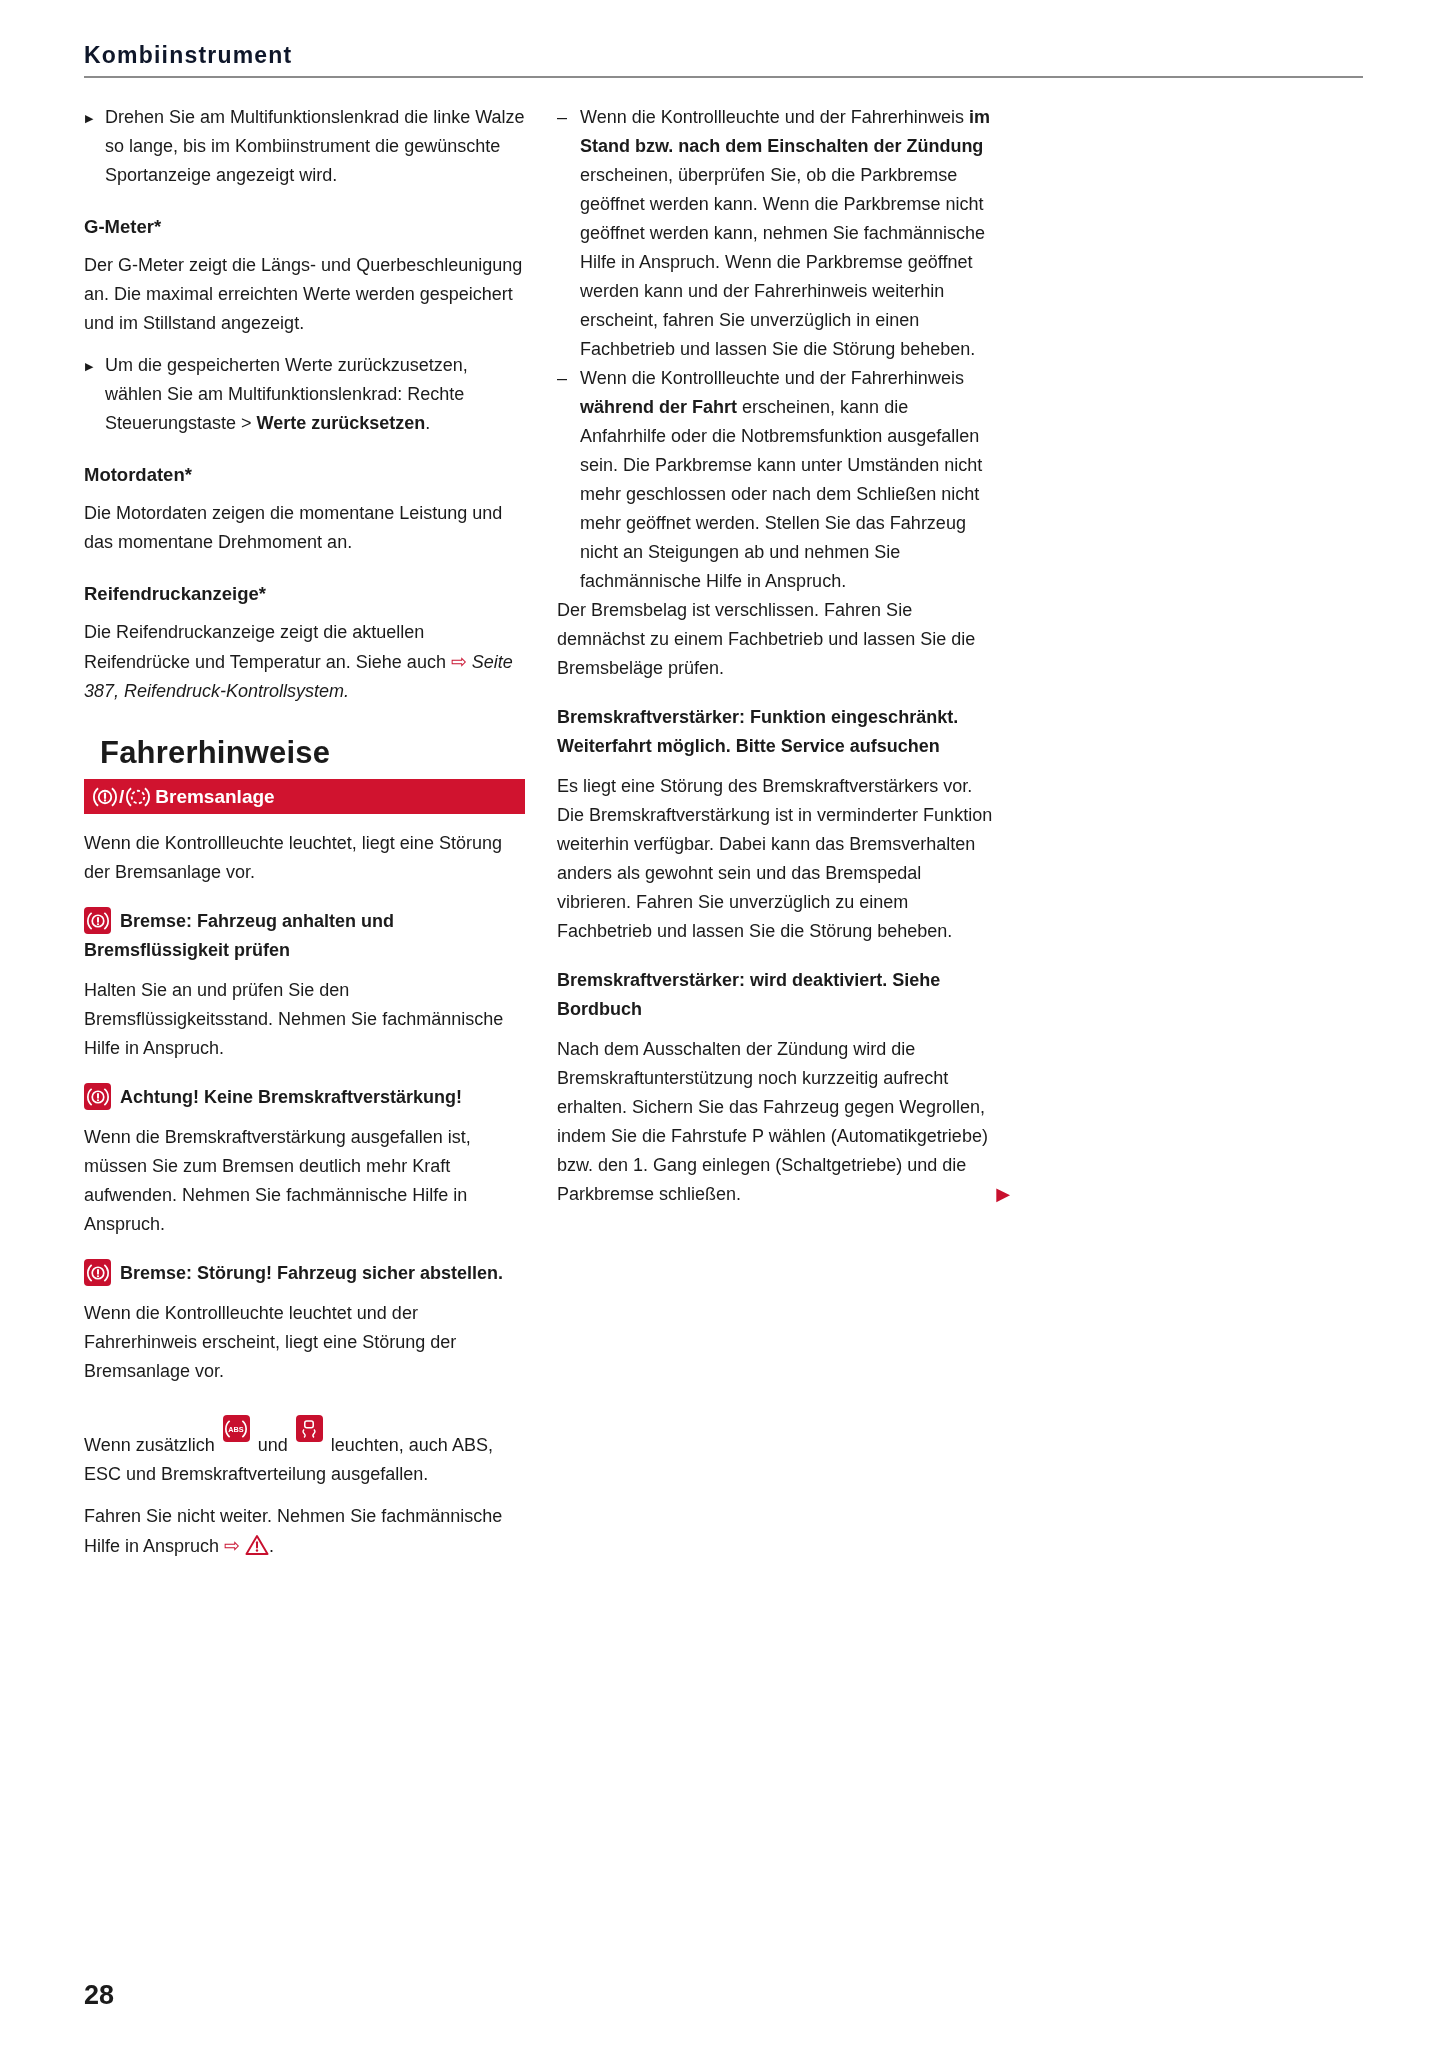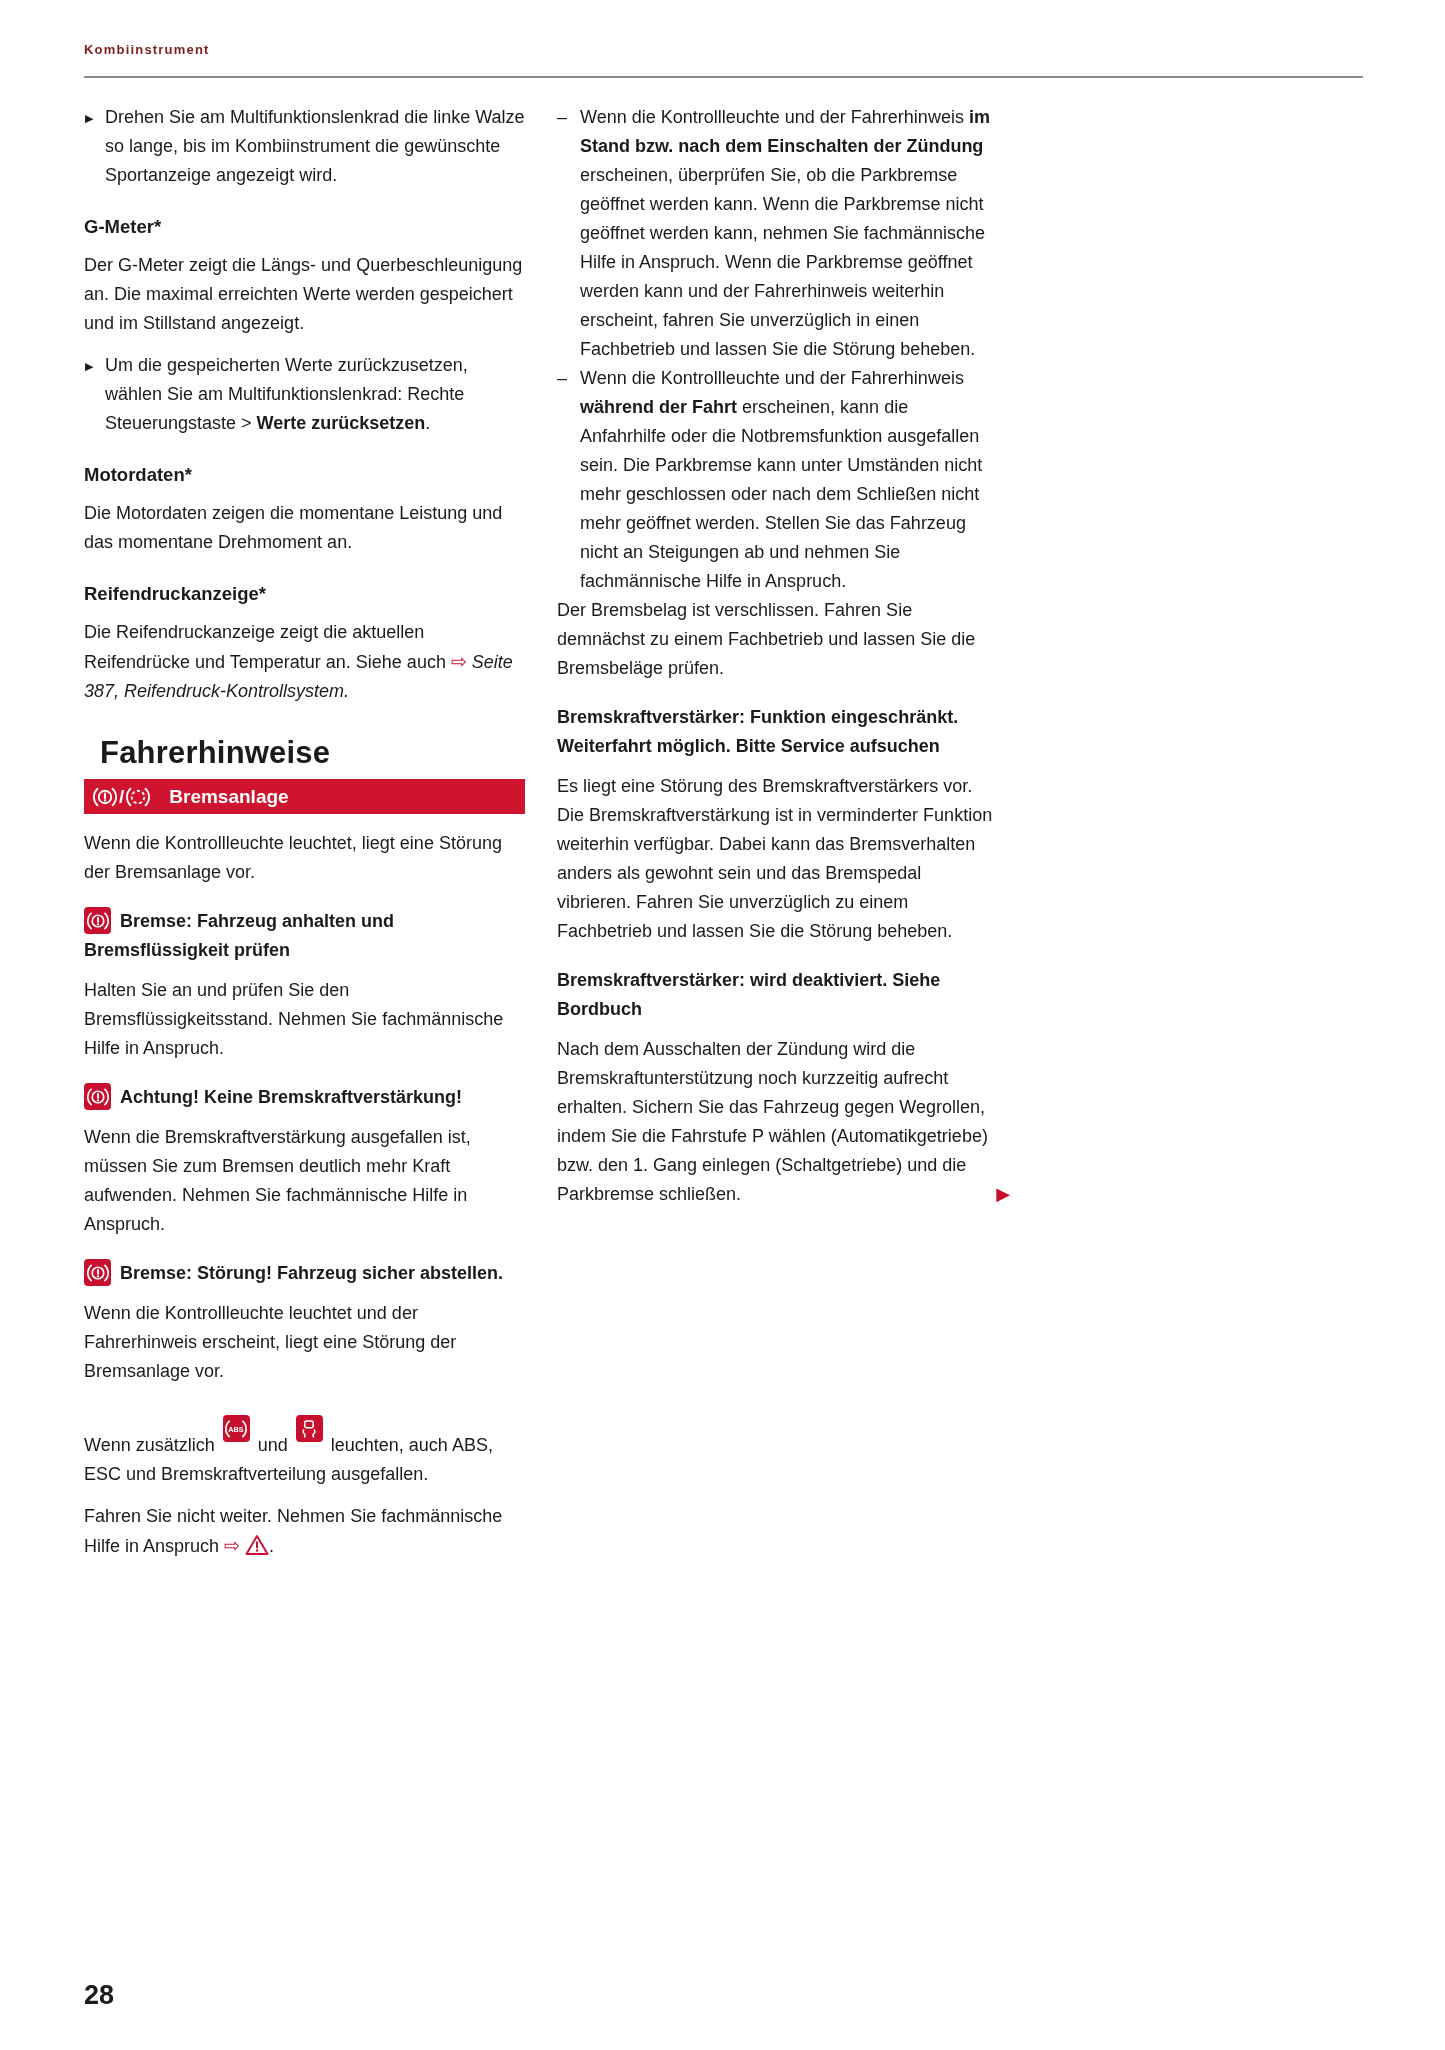--- a/index.html
+++ b/index.html
@@ -7,21 +7,21 @@
   body { font-family:"Liberation Sans", sans-serif; color:var(--text,#1b1b1b); }
   .page {
     position:relative;
     width:1445px; height:2050px;
     background:#ffffff;
     overflow:hidden;
     margin:0 auto;
   }
   .header-title {
     position:absolute; left:84px; top:42px;
-    font-size:13px; font-weight:bold; letter-spacing:1.2px; color:#7f1d1d;text-align:right;
+    font-size:23px; font-weight:bold; letter-spacing:1.2px; color:#0f172a;text-align:right;
   }
   .header-rule {
     position:absolute; left:84px; top:76px;
     width:1279px; height:2px; background:var(--rule,#8c8c8c);
   }
   .col {
     position:absolute; top:103px; width:441px;
     font-size:18px; line-height:29px; color:var(--text,#1b1b1b);
     text-align:left;
   }
@@ -41,21 +41,21 @@
   .blk-dash > .marker { position:absolute; left:0; top:0; }
   .blk-h3 { font-size:18.5px; font-weight:bold; margin:22px 0 10px; }
   .blk-h1 { font-size:31px; font-weight:bold; margin:32px 16px 12px; letter-spacing:.2px; }
   .blk-h4 { font-weight:bold; margin:20px 0 11px; }
   .blk-banner {
     display:flex; align-items:center;
     background:var(--banner,#d0132f); color:#fff;
     height:35px; padding:0 9px; margin:10px 0 15px;
     font-weight:bold;
   }
-  .banner-label { font-size:19px; margin-left:19px; }
+  .banner-label { font-size:19px; margin-left:5px; }
   .banner-slash { font-size:19px; margin:0 2px; }
   .blk-nav {
     text-align:right; height:29px; line-height:29px;
     margin-top:-42px; margin-bottom:0;
     transform:translateX(12px);
   }
   
   .seg-b { font-weight:bold; }
   .seg-i { font-style:italic; }
   

